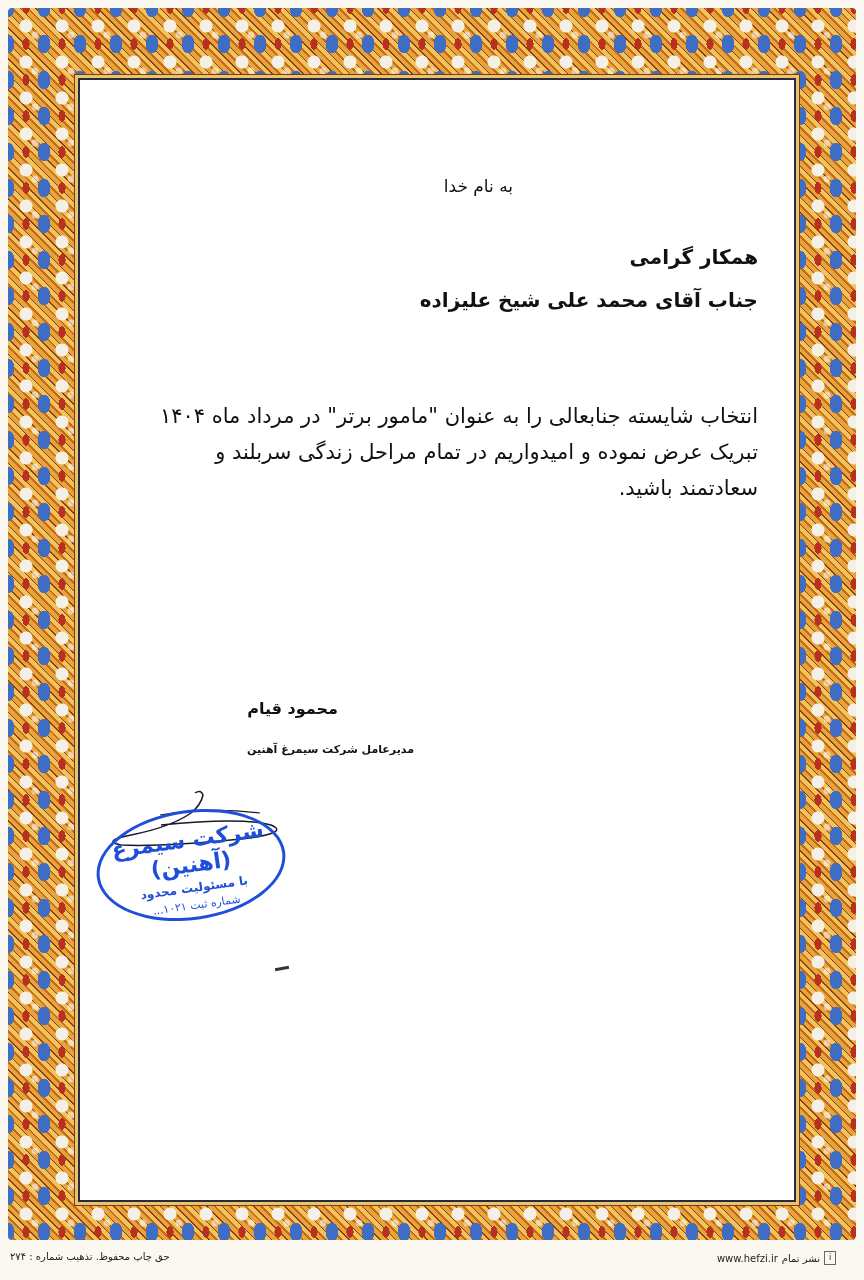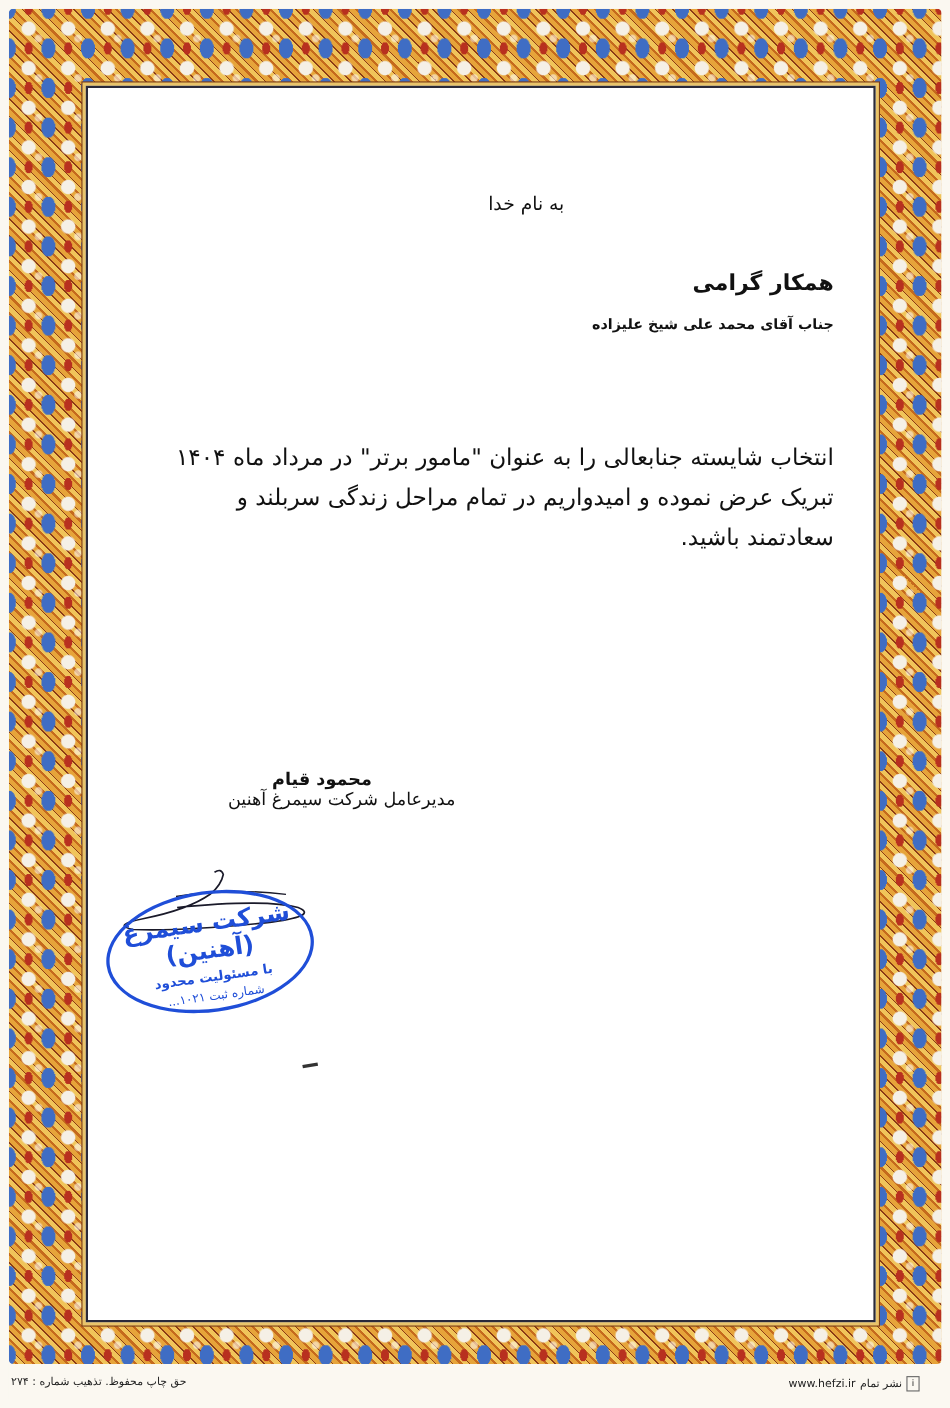--- a/index.html
+++ b/index.html
@@ -45,36 +45,36 @@
   .basmala {
     position: absolute; top: 96px; right: 281px;
     font-size: 17px;
   }
   .greeting {
     position: absolute; top: 165px; right: 36px;
     font-size: 20px; font-weight: bold;
   }
   .recipient {
     position: absolute; top: 208px; right: 36px;
-    font-size: 13px; font-weight: bold;
+    font-size: 20px; font-weight: bold;
   }
   .body-text {
     position: absolute; top: 318px; right: 36px; width: 650px;
     font-size: 21px; line-height: 36px; text-align: justify;
   }
   .body-text .underline {
     border-bottom: 1.5px solid #333;
   }
   .sig-name {
     position: absolute; top: 619px; right: 456px;
     font-size: 16px; font-weight: bold; margin-left: 27px;
   }
   .sig-title {
-    position: absolute; top: 637px; right: 380px;
-    font-size: 16px; font-weight: normal;
+    position: absolute; top: 663px; right: 380px;
+    font-size: 11px; font-weight: bold;
   }
   .stamp {
     position: absolute; left: 16px; top: 730px; width: 190px; height: 110px;
     border: 3px solid #1f4ed8; border-radius: 50%;
     transform: rotate(-8deg);
     color: #1f4ed8; direction: rtl; text-align: center;
     box-sizing: border-box;
   }
   .stamp .s1 { font-size: 22px; font-weight: bold; margin-top: 14px; display: block; }
   .stamp .s2 { font-size: 12px; font-weight: bold; display: block; margin-top: 4px; }

